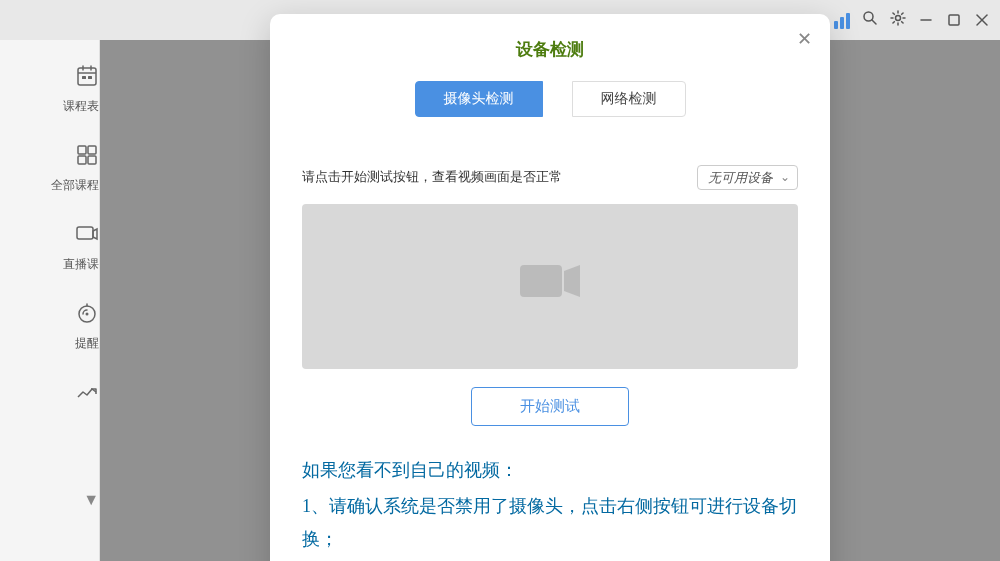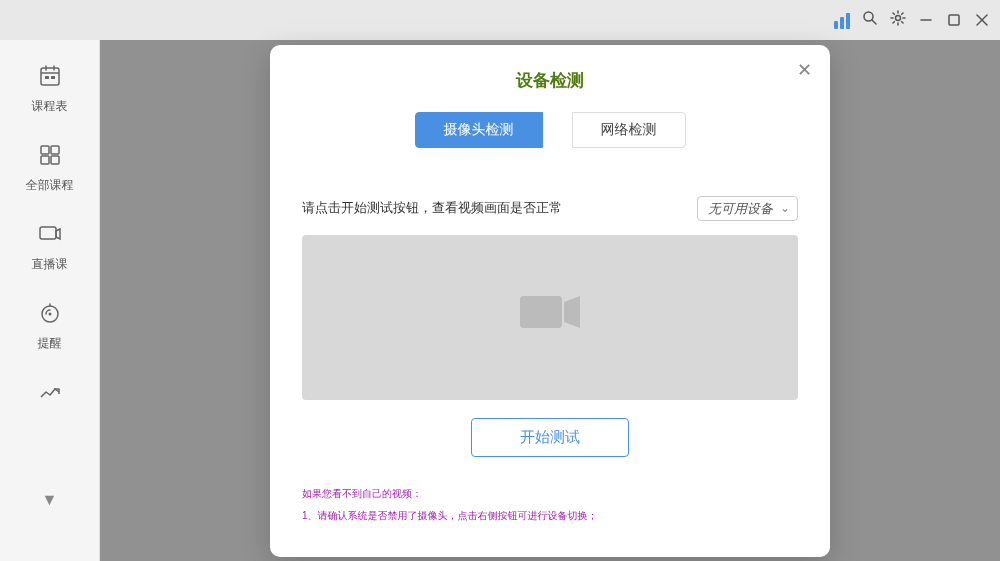--- a/index.html
+++ b/index.html
@@ -53,21 +53,21 @@
       display: flex;
       flex-direction: column;
       align-items: center;
       padding-top: 10px;
       gap: 0;
       border-right: 1px solid #e0e0e0;
     }
     .sidebar-item {
       display: flex;
       flex-direction: column;
-      align-items: center;
+      align-items: flex-end;
       padding: 14px 0;
       width: 100%;
       cursor: pointer;
       gap: 4px;
     }
     .sidebar-icon {
       font-size: 22px;
       color: #555;
     }
     .sidebar-label {
@@ -225,23 +225,24 @@
       border: 1.5px solid #4a90e2;
       border-radius: 4px;
       background: #fff;
       color: #4a90e2;
       font-size: 15px;
       cursor: pointer;
     }
 
     
     .help-text {
-      font-size: 10px;
-      color: #a21caf;
+      font-size: 18px;
+      color: #0369a1;
       line-height: 1.8;
+      font-family: Liberation Serif, serif;
     }
     .help-text p {
       margin-bottom: 4px;
     }
   </style>
 </head>
 <body>
 
 <div class="titlebar">
 

